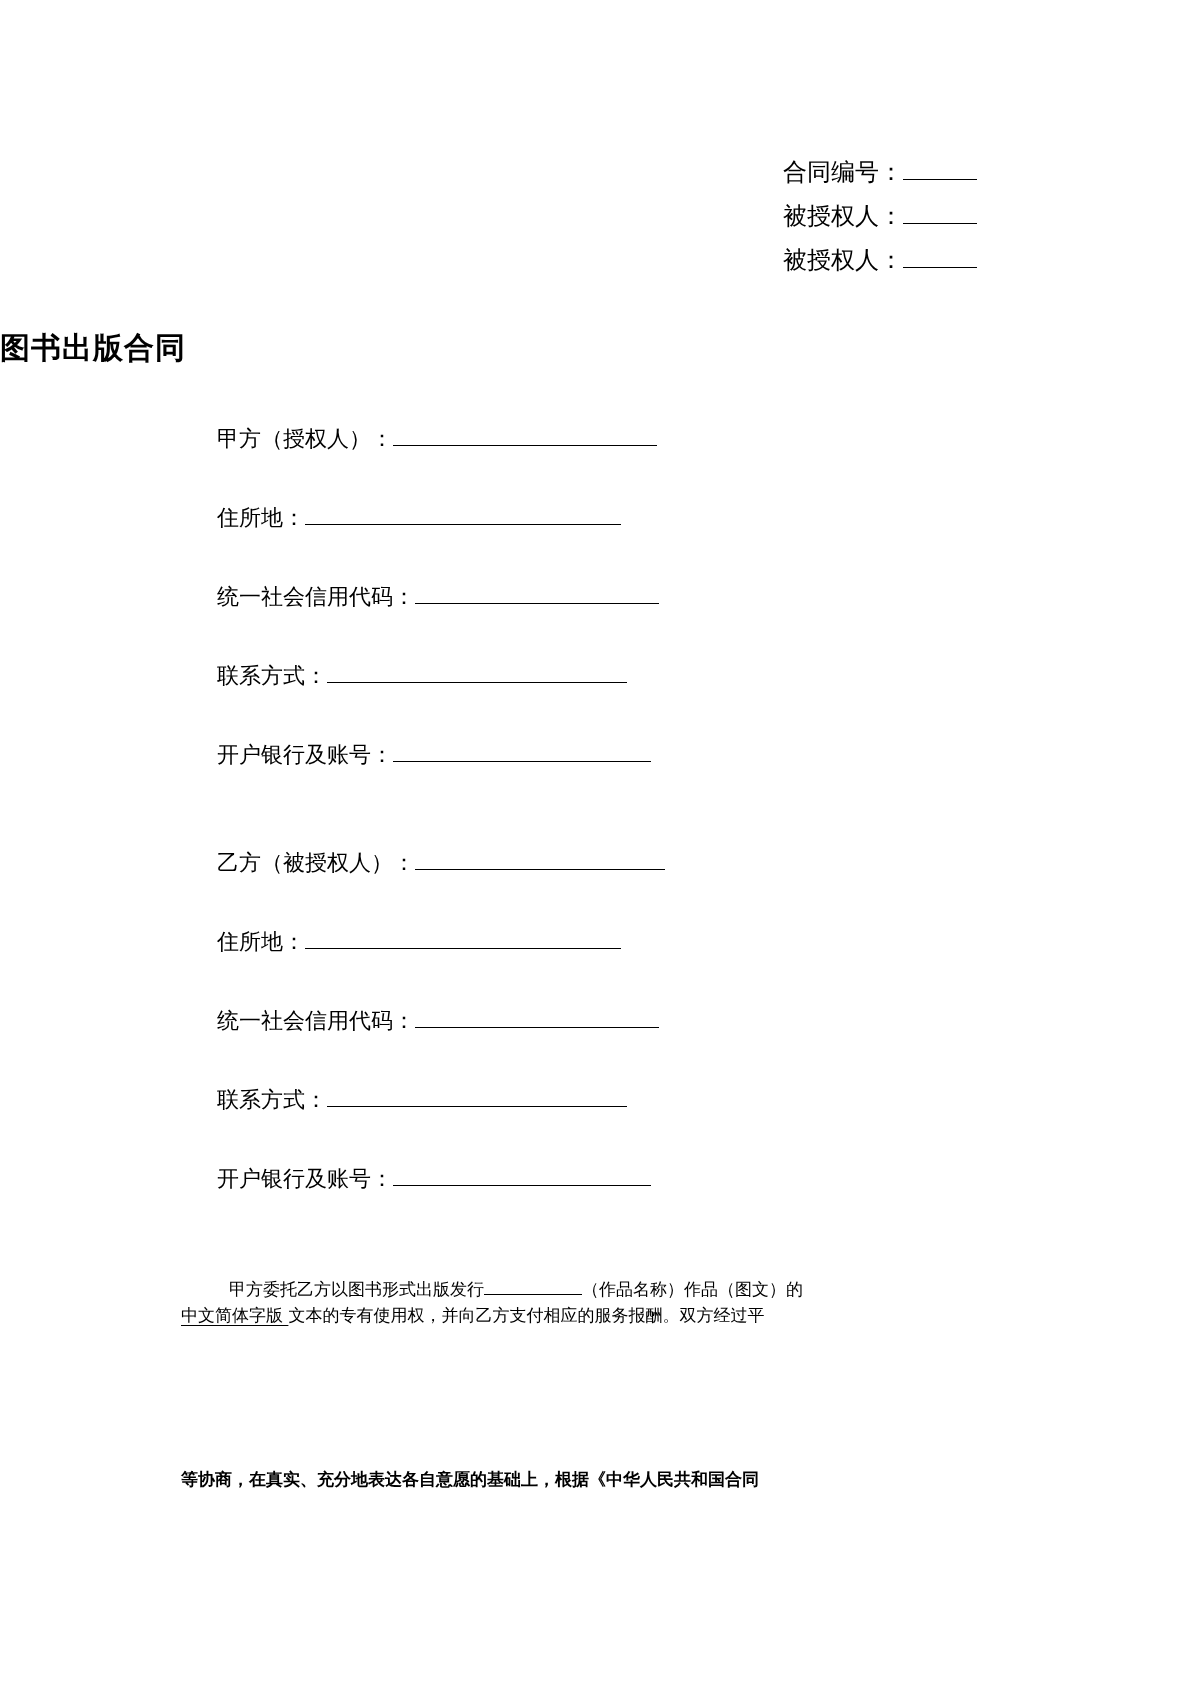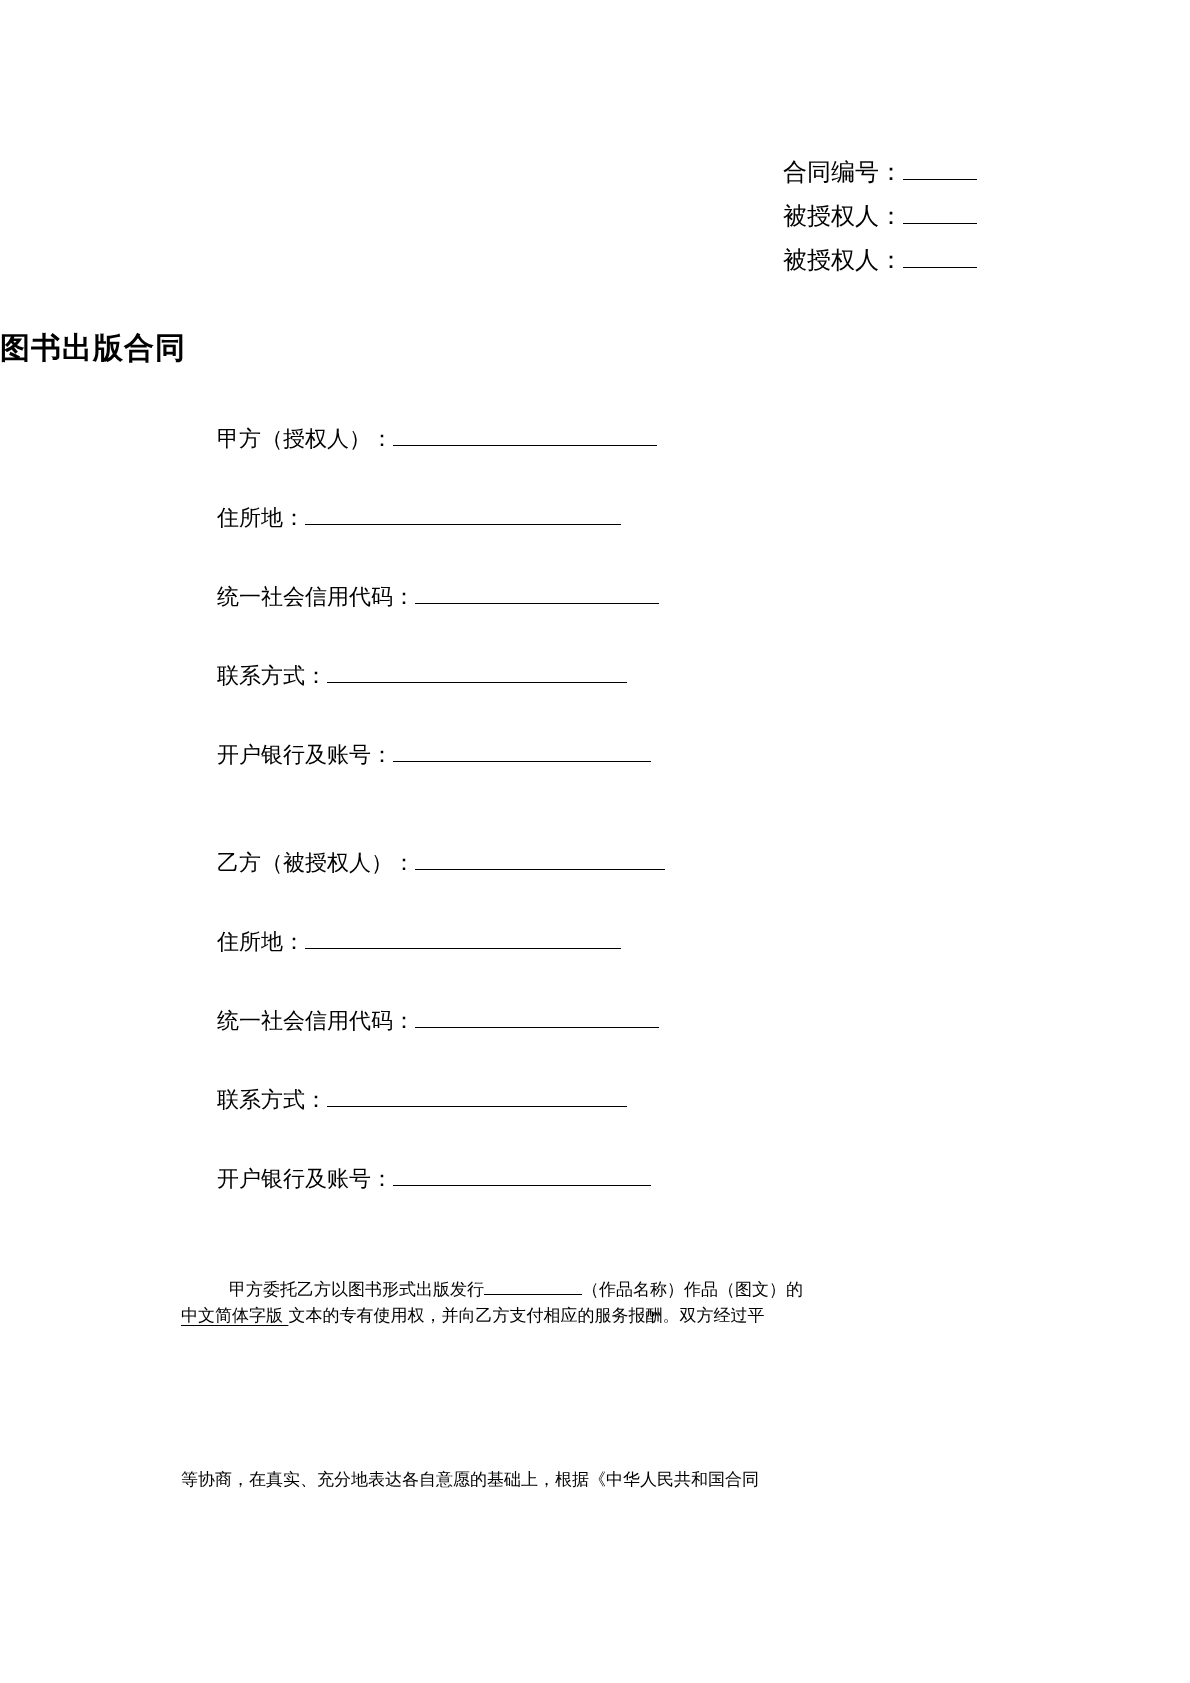--- a/index.html
+++ b/index.html
@@ -82,16 +82,16 @@
   </div>
 </div>
 
 <div>
   <div class="para" style="top:1274px; padding-left:48px; width:788px;">
     <span>甲方委托乙方以图书形式出版发行</span><span class="blank" style="width:98px;"></span><span>（作品名称）作品（图文）的</span>
   </div>
   <div class="para" style="top:1300px;">
     <span class="ul">中文简体字版 </span><span>文本的专有使用权，并向乙方支付相应的服务报酬。双方经过平</span>
   </div>
-  <div class="para" style="top:1464px;">
+  <div class="para" style="top:1464px;font-weight:bold;">
     <span>等协商，在真实、充分地表达各自意愿的基础上，根据《中华人民共和国合同</span>
   </div>
 </div>
 
 </body></html>

